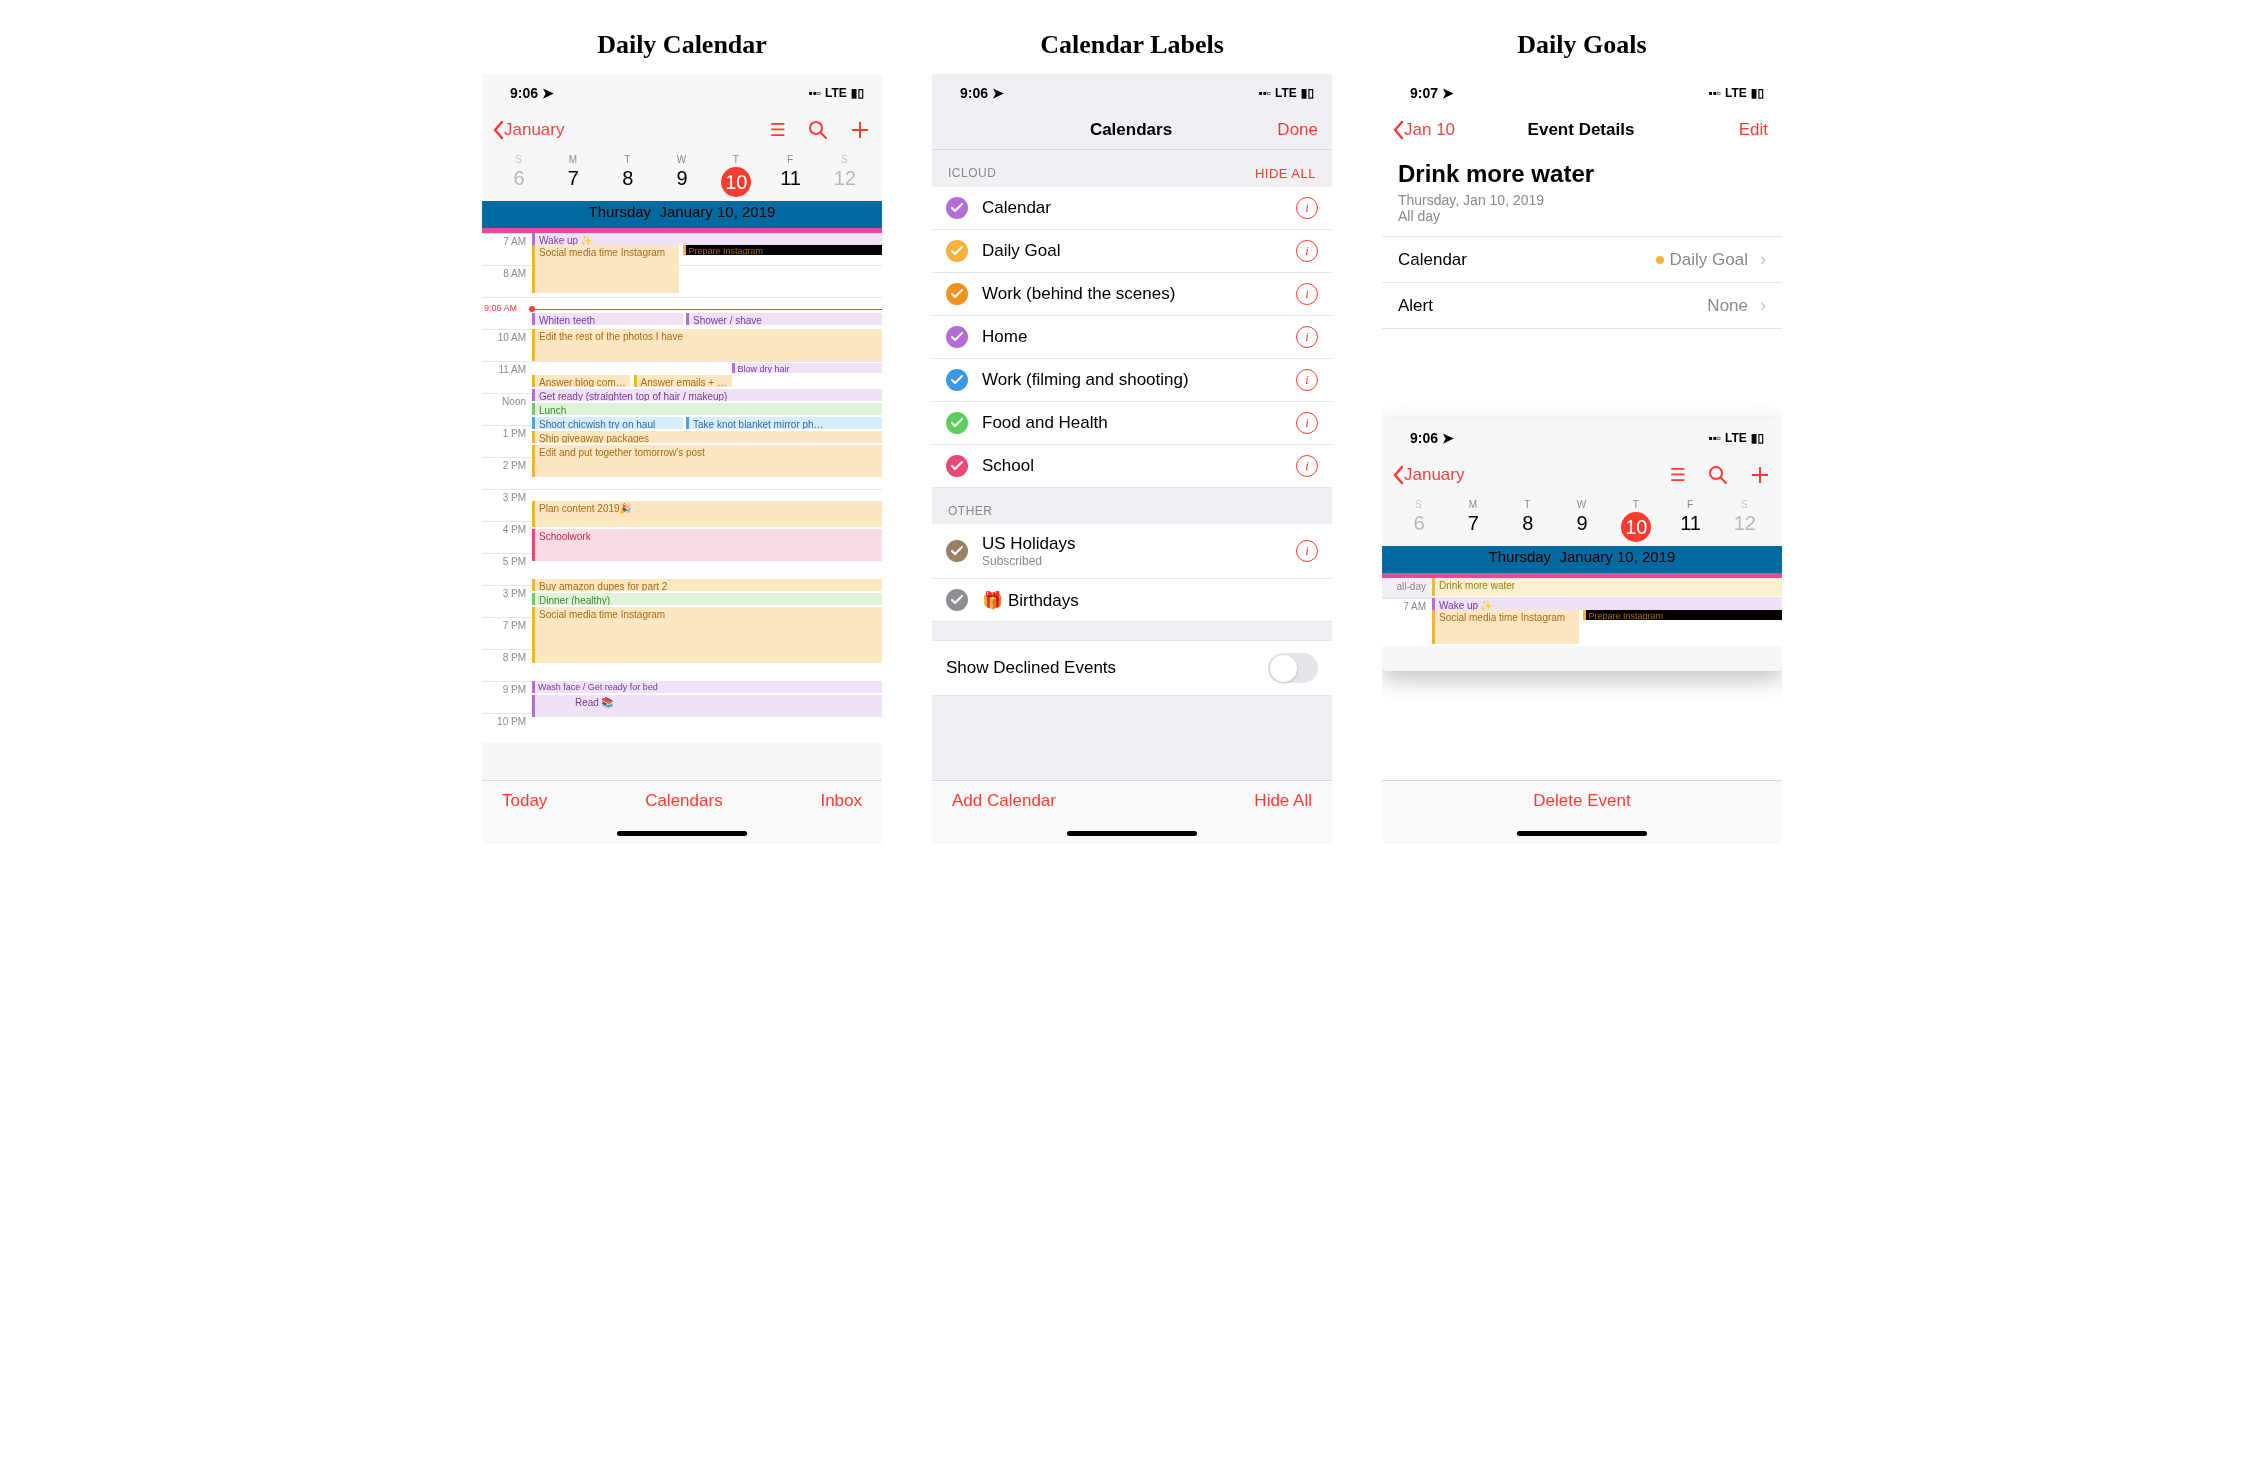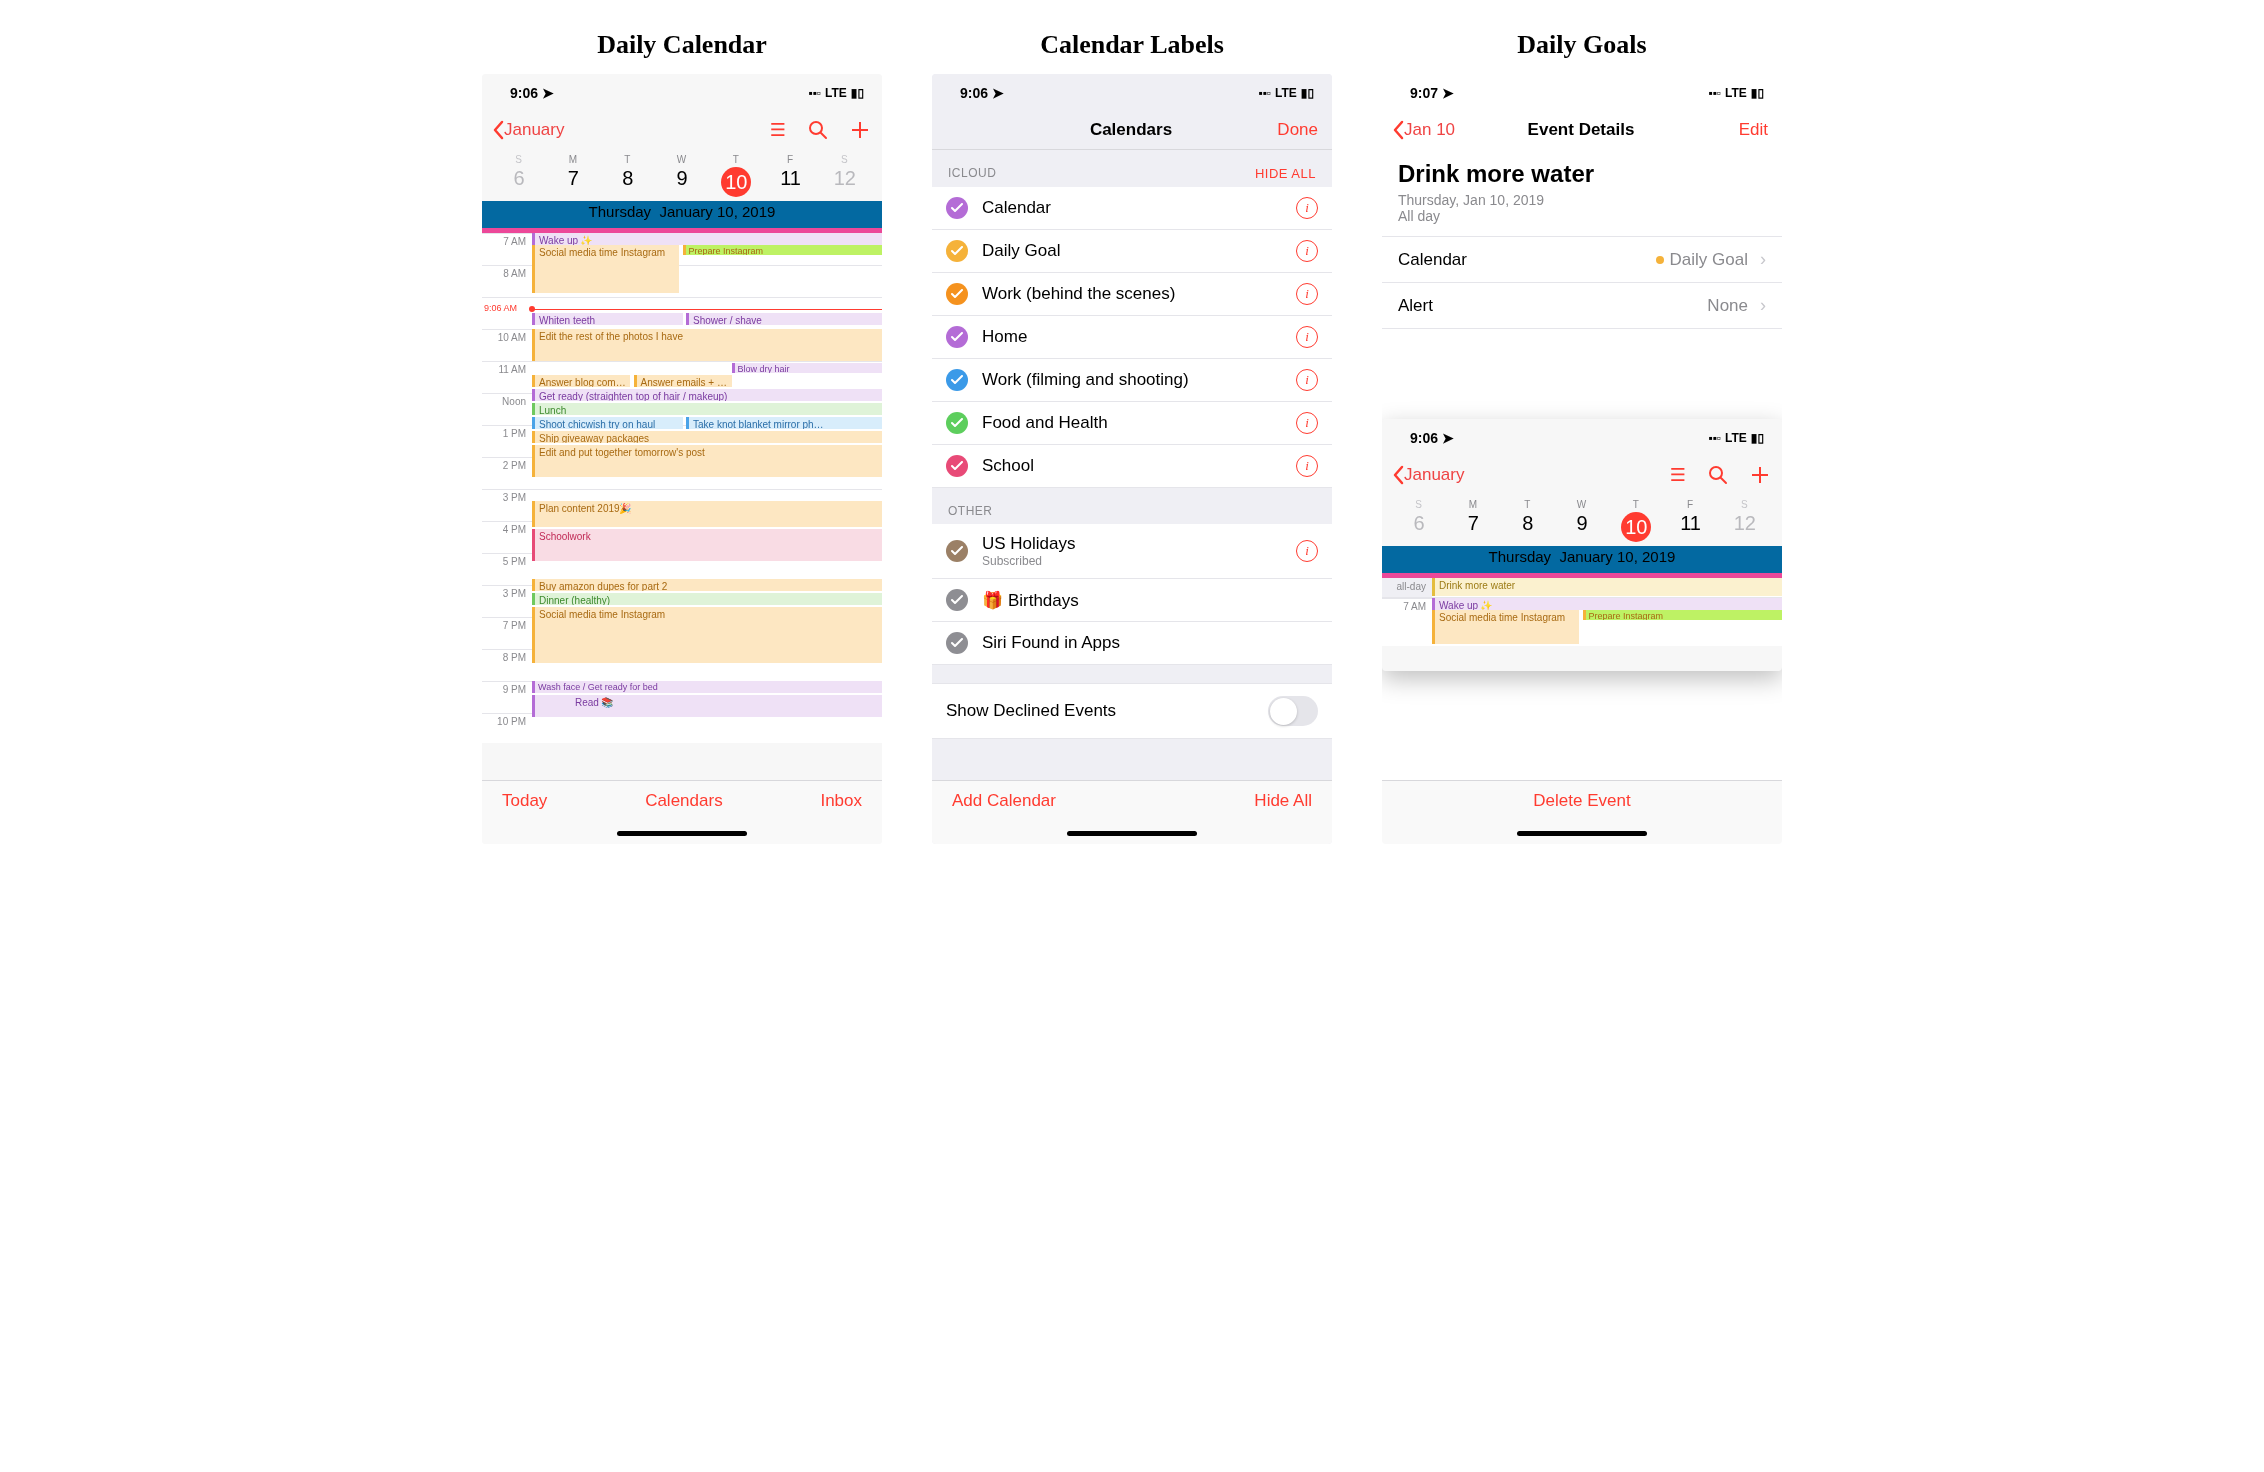--- a/index.html
+++ b/index.html
@@ -37,21 +37,21 @@
   .hourrow .hbody { flex: 1; height: 100%; position: relative; }
   .now-line { position:absolute; left:0; right:0; height:1px; background:#ff3b30; }
   .now-label { position:absolute; left:0; font-size:9px; color:#ff3b30; background:#fff; padding:0 2px; }
 
   .evt { position: absolute; font-size: 10px; padding: 2px 4px; overflow: hidden; white-space: nowrap; text-overflow: ellipsis; border-left: 3px solid; }
   .evt.small { font-size: 9px; padding:1px 3px; }
 
   
   .c-purple  { background:#efe1f6; border-color:#b46cd6; color:#7a3aa0; }
   .c-orange  { background:#fde7c2; border-color:#f5b23a; color:#a86a12; }
-  .c-orange2 { background:#bef264; border-color:#f5b23a; color:#a86a12; }
+  .c-orange2 { background:#000000; border-color:#f5b23a; color:#a86a12; }
   .c-blue    { background:#d8edfb; border-color:#4aa3e8; color:#2a6ea8; }
   .c-green   { background:#dff3d8; border-color:#6fc95f; color:#3d8a2e; }
   .c-pink    { background:#f9dce4; border-color:#e74a77; color:#c02a55; }
   .c-yellow  { background:#fbf1cf; border-color:#e4bd3e; color:#9c7b15; }
 
   
   .toolbar { position: absolute; bottom: 0; left:0; right:0; height: 64px; background:#f9f9f9; border-top:1px solid #d8d8dc; display:flex; justify-content:space-between; align-items:flex-start; padding:10px 20px 0 20px; color:#ff3b30; font-size:17px; }
   .home-ind { position:absolute; bottom:8px; left:50%; transform:translateX(-50%); width:130px; height:5px; background:#000; border-radius:3px; }
 
   
@@ -340,28 +340,20 @@
             <div class="info">i</div>
           </div>
           <div class="cal-row">
             <div class="check" style="background: rgb(142, 142, 147);">
               <svg viewBox="0 0 12 10">
                 <path d="M1 5 L4 8 L11 1" fill="none" stroke="#fff" stroke-width="2" stroke-linecap="round" stroke-linejoin="round"></path>
               </svg>
             </div>
             <div class="label">🎁 Birthdays</div>
           </div>
-          <div class="cal-row">
-            <div class="check" style="background: rgb(142, 142, 147);">
-              <svg viewBox="0 0 12 10">
-                <path d="M1 5 L4 8 L11 1" fill="none" stroke="#fff" stroke-width="2" stroke-linecap="round" stroke-linejoin="round"></path>
-              </svg>
-            </div>
-            <div class="label">Siri Found in Apps</div>
-          </div>
         </div>
     <div class="toggle-row">
       <span>Show Declined Events</span>
       <div class="switch">
             <div class="knob"></div>
           </div>
     </div>
     <div class="toolbar" style="justify-content:space-between;">
       <span>Add Calendar</span>
       <span>Hide All</span>

